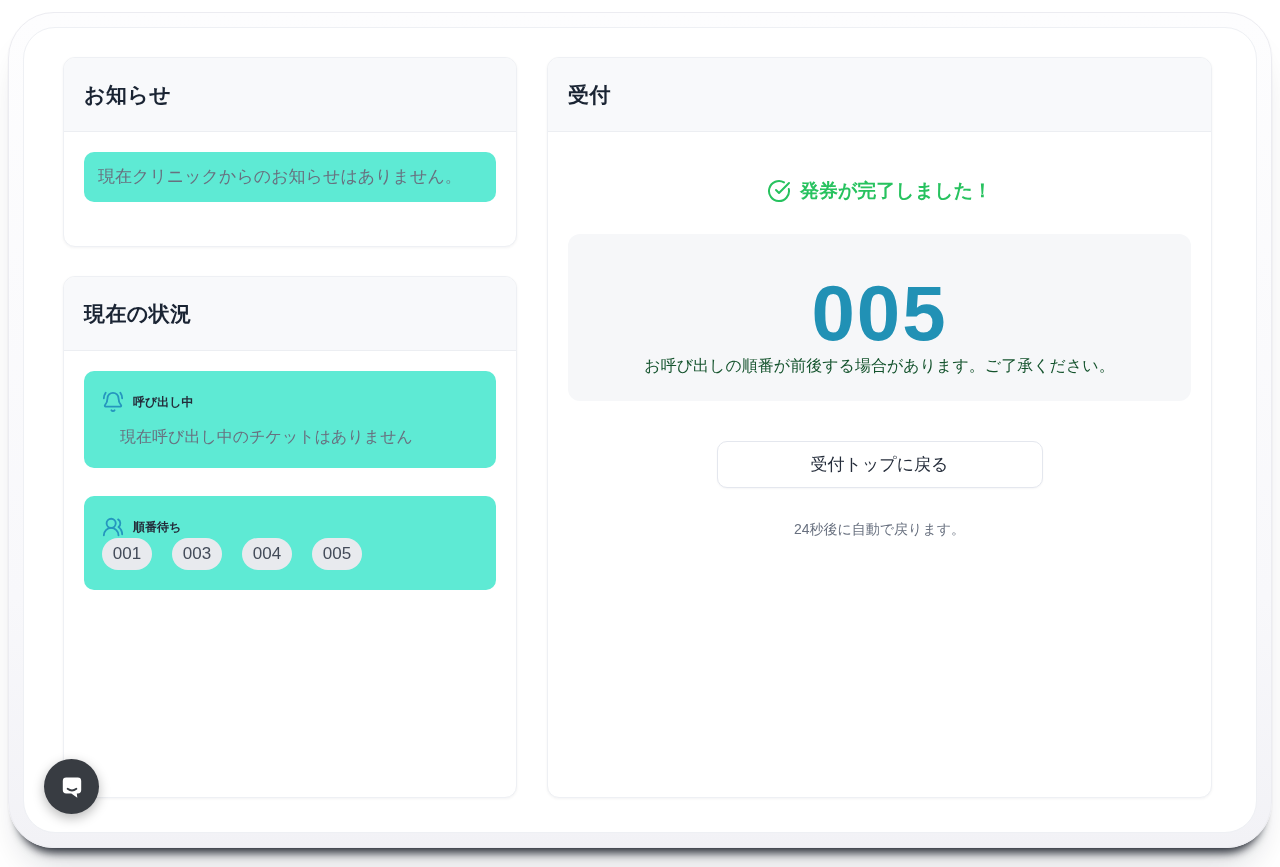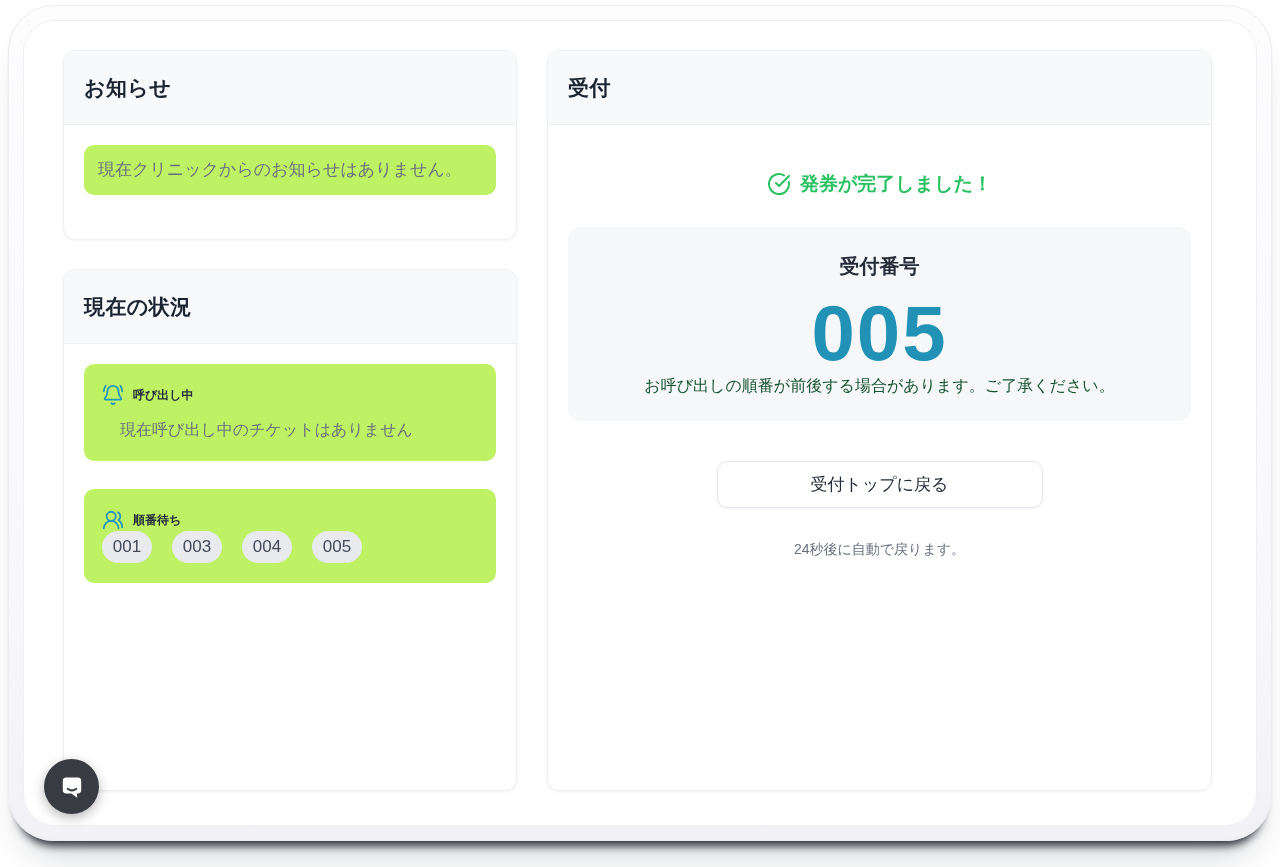--- a/index.html
+++ b/index.html
@@ -7,21 +7,21 @@
     width: 1280px; height: 867px;
     background: #ffffff;
     font-family: "Liberation Sans", "DejaVu Sans", sans-serif;
     overflow: hidden;
     position: relative;
   }
 
   
   .device {
     position: absolute;
-    left: 8px; top: 5px;
+    left: 8px; top: 12px;
     width: 1264px; height: 836px;
     border-radius: 46px;
     background: linear-gradient(180deg, #fdfdfe 0%, #f8f8fb 70%, #f2f2f6 100%);
     border: 1px solid #ececf1;
     box-shadow:
       0 1px 2px rgba(16,24,40,.06),
       0 14px 9px -9px rgba(7,11,22,.78),
       0 28px 38px -18px rgba(15,23,42,.22);
   }
   .screen {
@@ -73,21 +73,21 @@
     gap: 29px;
   }
   .col-right { flex: 1 1 auto; display: flex; }
 
   .card-notices { height: 190px; }
   .card-status  { flex: 1 1 auto; }
   .card-reception { flex: 1 1 auto; }
 
   
   .muted-box {
-    background: #bef264;
+    background: #5eead4;
     border-radius: 10px;
   }
   .notice-empty {
     padding: 12px 14px;
     font-size: 17px;
     line-height: 26px;
     color: #68707f;
   }
 
   .status-box { padding: 20px 18px; }
@@ -280,21 +280,20 @@
               <span class="icon">
                 <svg viewBox="0 0 24 24" fill="none" stroke="currentColor" stroke-width="2" stroke-linecap="round" stroke-linejoin="round">
                   <path d="M21.801 10A10 10 0 1 1 17 3.335"></path>
                   <path d="m9 11 3 3L22 4"></path>
                 </svg>
               </span>
               <span class="success-text">発券が完了しました！</span>
             </div>
 
             <div class="ticket-panel">
-              <div class="ticket-label">受付番号</div>
               <div class="ticket-number">005</div>
               <div class="ticket-note">お呼び出しの順番が前後する場合があります。ご了承ください。</div>
             </div>
 
             <button class="back-button">受付トップに戻る</button>
 
             <div class="auto-return">24秒後に自動で戻ります。</div>
 
           </div>
         </section>

